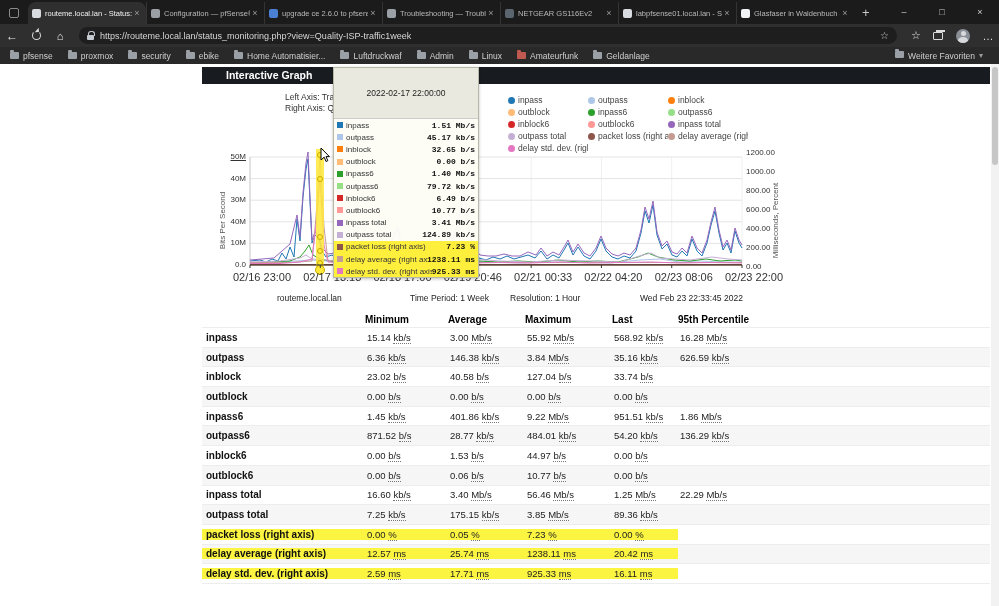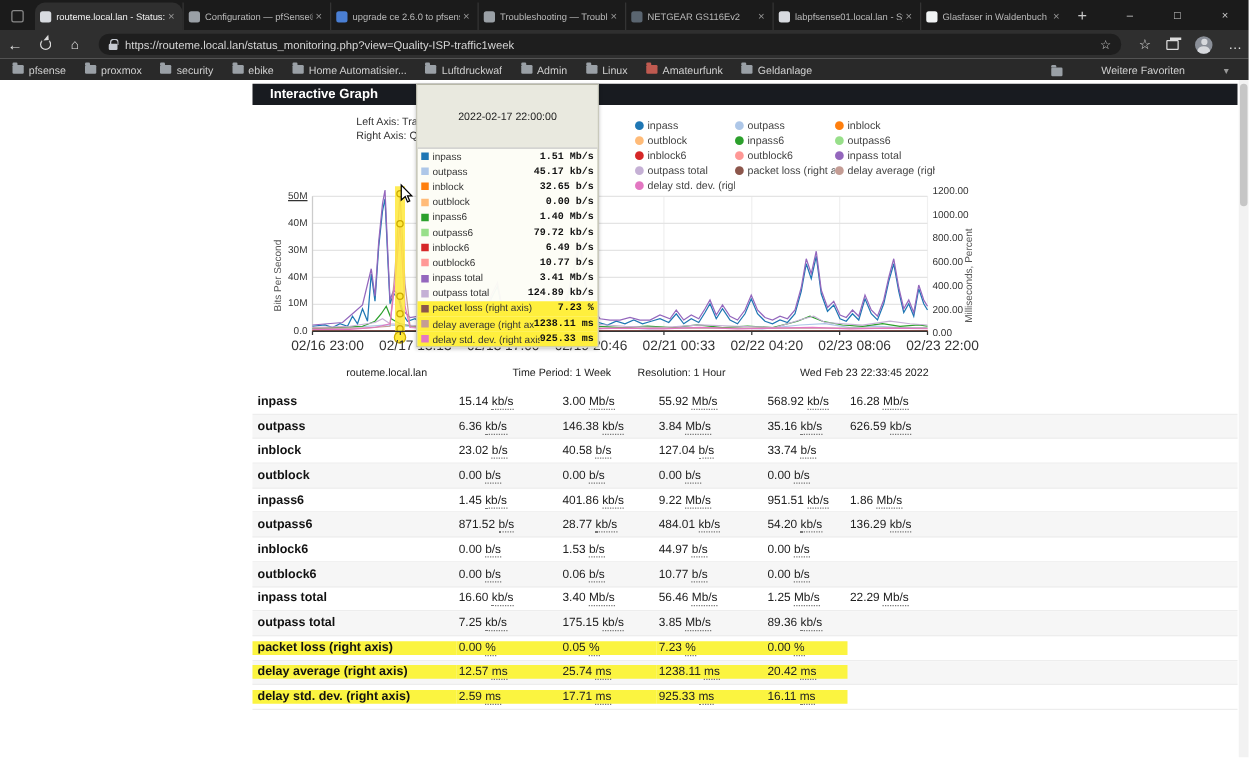--- a/index.html
+++ b/index.html
@@ -45,29 +45,29 @@
   .avatar { width:14px; height:14px; border-radius:50%; background:#8a8f98; margin:0 7px; position:relative; overflow:hidden; }
   .avatar::before { content:""; position:absolute; top:2px; left:4.5px; width:5px; height:5px; border-radius:50%; background:#d7d9dd; }
   .avatar::after { content:""; position:absolute; top:8px; left:2px; width:10px; height:7px; border-radius:50%; background:#d7d9dd; }
 
   .bookmarksbar { position:absolute; top:47px; left:0; width:999px; height:17px;
                   background:#292929; display:flex; align-items:center; padding:0 10px; }
   .bm { display:flex; align-items:center; margin-right:15px; color:#d0d0d0; font-size:8.5px; white-space:nowrap; }
   .folder { width:9px; height:7px; background:#9aa0a6; border-radius:1px; position:relative; margin-right:4px; flex:none; }
   .folder::before { content:""; position:absolute; top:-2px; left:0; width:4px; height:2px; background:inherit; border-radius:1px 1px 0 0; }
   .bm-spacer { flex:1; }
-  .bm-more { display:flex; align-items:flex-end; color:#d0d0d0; font-size:8.5px; margin-right:6px;gap:27px; }
+  .bm-more { display:flex; align-items:flex-start; color:#d0d0d0; font-size:8.5px; margin-right:6px; }
   .chev { color:#9a9a9a; font-size:8px; margin-left:4px; }
 
   
   .page { position:absolute; top:64px; left:0; width:991px; height:542px; background:#fff; }
   .container { position:relative; margin-left:202px; width:788px; height:542px; }
 
   .panel-header { height:17px; background:#181b20; color:#fff; font-size:10.5px;
-                  font-weight:bold; line-height:17px; padding-left:14px; }
+                  font-weight:bold; line-height:17px; padding-left:24px; }
   .ph1 { margin-top:3px; }
   .ph2 { margin-top:6px; }
 
   .graph-body { position:relative; height:228px; }
   .axis-note { position:absolute; left:83px; top:8px; font-size:8.5px; color:#333; line-height:11px; }
   .legend { position:absolute; left:306px; top:10px; width:244px; display:flex; flex-wrap:wrap; }
   .legend-item { width:80px; height:12px; font-size:8.5px; color:#444; display:flex;
                  align-items:center; overflow:hidden; white-space:nowrap; }
   .legend-dot { width:7px; height:7px; border-radius:50%; margin-right:3px; flex:none; }
 
@@ -443,20 +443,28 @@
           </div>
           <div class="tt-row hl">
             <span class="tt-sq" style="background: rgb(227, 119, 194);"></span>
             <span class="tt-name">delay std. dev. (right axis)</span>
             <span class="tt-val">925.33 ms</span>
           </div>
         </div>
     </div>
 
     <div class="stable" id="summary-table">
+        <div class="t-row t-head">
+          <div class="t-cell name"></div>
+          <div class="t-cell">Minimum</div>
+          <div class="t-cell">Average</div>
+          <div class="t-cell">Maximum</div>
+          <div class="t-cell">Last</div>
+          <div class="t-cell">95th Percentile</div>
+        </div>
         <div class="t-row">
           <div class="t-cell name">inpass</div>
           <div class="t-cell val"><span class="num">15.14</span> <span class="unit">kb/s</span></div>
           <div class="t-cell val"><span class="num">3.00</span> <span class="unit">Mb/s</span></div>
           <div class="t-cell val"><span class="num">55.92</span> <span class="unit">Mb/s</span></div>
           <div class="t-cell val"><span class="num">568.92</span> <span class="unit">kb/s</span></div>
           <div class="t-cell val p95"><span class="num">16.28</span> <span class="unit">Mb/s</span></div>
         </div>
         <div class="t-row alt">
           <div class="t-cell name">outpass</div>

